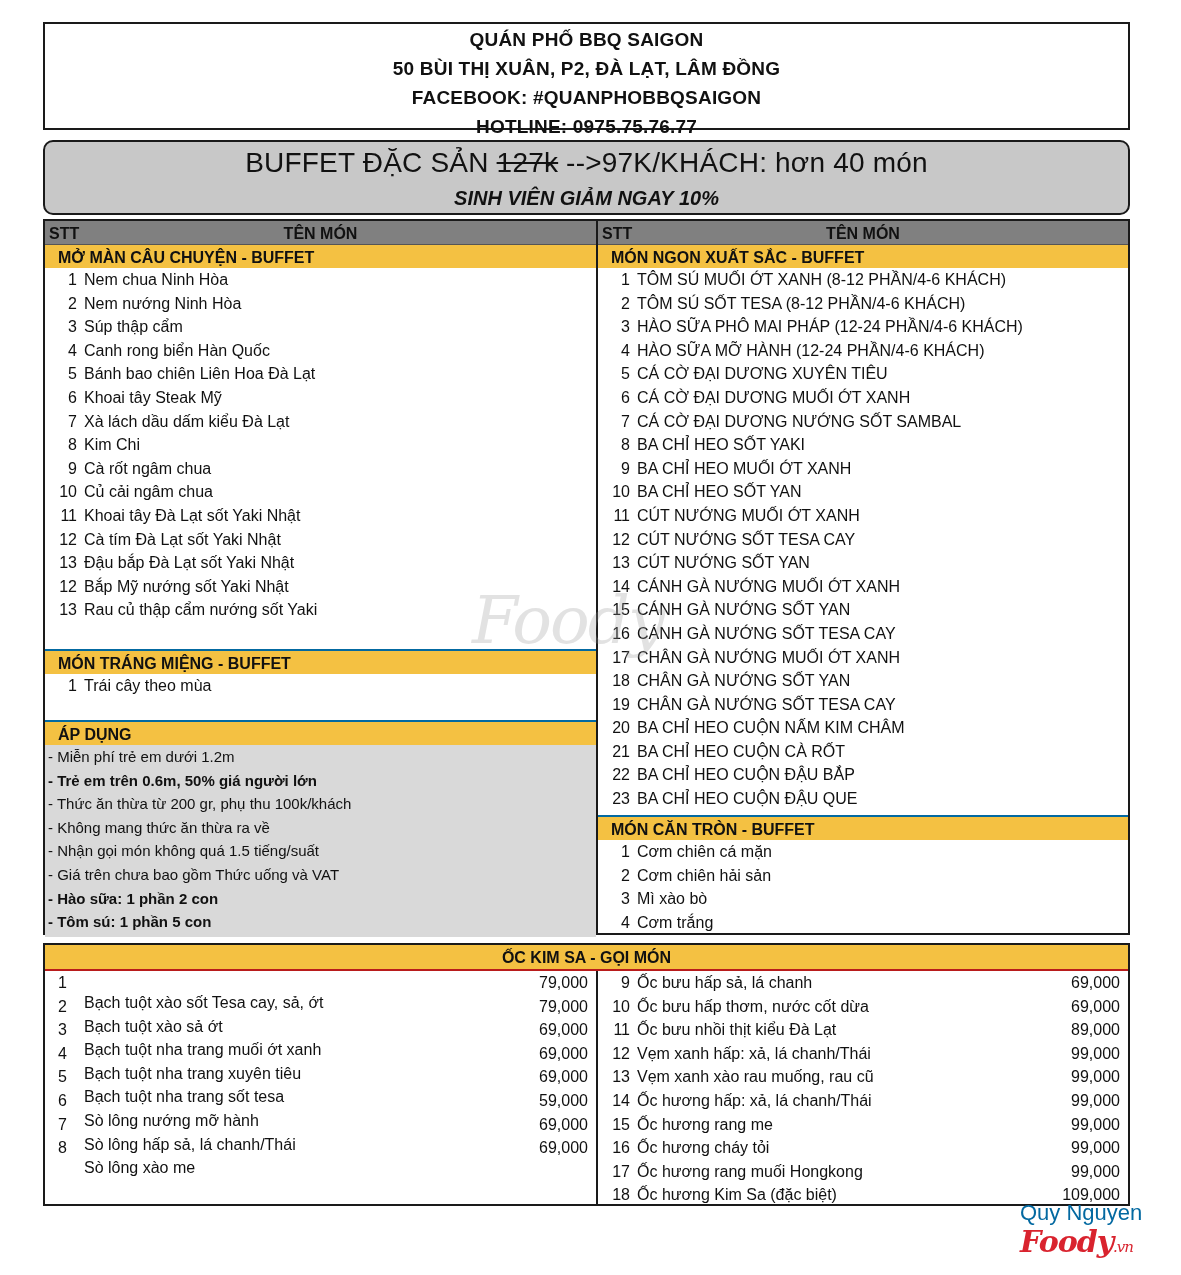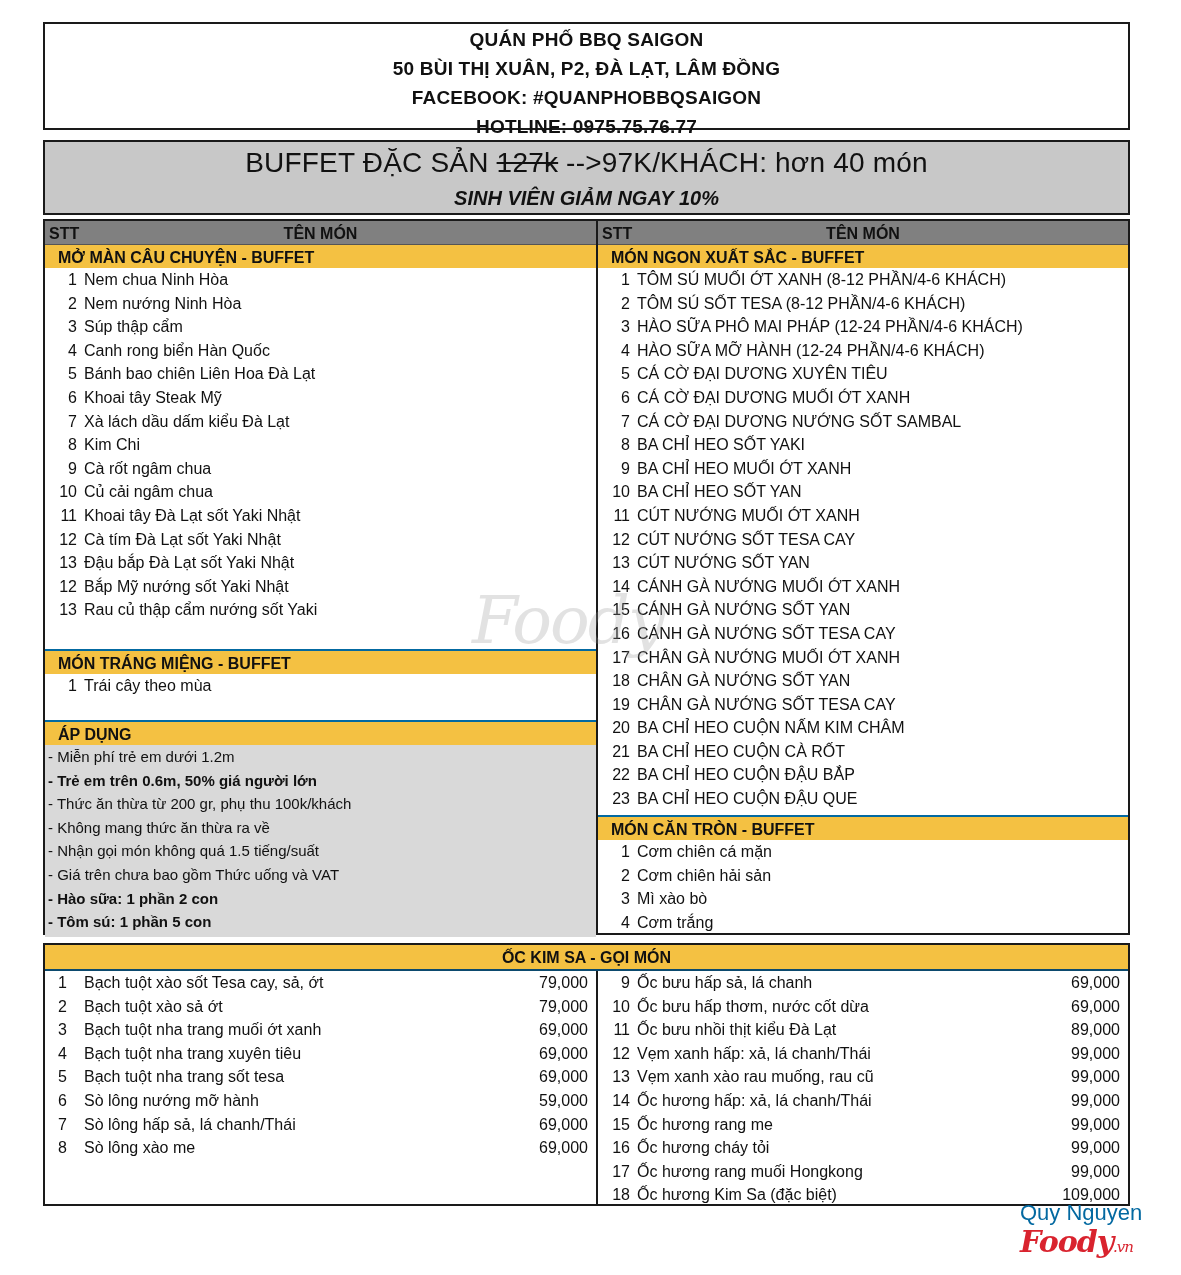--- a/index.html
+++ b/index.html
@@ -1,45 +1,45 @@
 <!DOCTYPE html>
 <html><head>
 <meta charset="utf-8">
 <style>
   html, body { margin:0; padding:0; background:#ffffff; }
   body { width:1181px; height:1275px; position:relative; font-family:"Liberation Sans", sans-serif; color:#111; overflow:hidden; }
   .box { position:absolute; border:2px solid #1a1a1a; box-sizing:border-box; }
   #header { left:43px; top:22px; width:1087px; height:108px; background:#fff; text-align:center; }
   .hline { font-weight:bold; font-size:19px; height:29px; line-height:31px; letter-spacing:0.2px; }
-  #promo { left:43px; top:140px; width:1087px; height:75px; background:#c8c8c8; text-align:center; }
+  #promo { left:43px; top:140px; width:1087px; height:75px; background:#c8c8c8; text-align:center;border-radius:10px; }
   #promo .big { font-size:28px; line-height:42px; height:42px; letter-spacing:0.2px; }
   #promo .big s { text-decoration: line-through; }
   #promo .sub { font-size:20px; font-weight:bold; font-style:italic; line-height:28px; }
   #menu { left:43px; top:219px; width:1087px; height:716px; background:#fff; }
   .col { position:absolute; top:0; }
   #colL { left:0; width:551px; height:712px; border-right:2px solid #1a1a1a; }
   #colR { left:553px; width:530px; height:712px; }
   .th { background:#808080; height:23px; line-height:25px; font-weight:bold; font-size:16px; position:relative; border-bottom:1px solid #555; }
   .th .stt { position:absolute; left:4px; }
   .th .ten { position:absolute; left:0; right:0; text-align:center; }
   .sec { background:#f4c142; font-weight:bold; font-size:16px; height:23px; line-height:25px; padding-left:13px; }
   .item { height:23.6px; line-height:23.6px; font-size:16px; position:relative; white-space:nowrap; }
   .item .n { position:absolute; right:calc(100% - 32px); text-align:right; }
   .item .t { position:absolute; left:39px; }
   .sepline { border-top:2px solid #0369a1; }
   .rules { background:#d9d9d9; }
   .rule { height:23.6px; line-height:23.6px; font-size:15px; padding-left:3px; white-space:nowrap; }
   .rule.b { font-weight:bold; }
   #goi { left:43px; top:943px; width:1087px; height:263px; background:#fff; }
-  #goi .gh { background:#f4c142; text-align:center; font-weight:bold; font-size:16px; height:24px; line-height:25px; border-bottom:2px solid #0c4a6e; }
+  #goi .gh { background:#f4c142; text-align:center; font-weight:bold; font-size:16px; height:24px; line-height:25px; border-bottom:2px solid #b91c1c; }
   #goiL { position:absolute; left:0; top:26px; width:551px; height:233px; border-right:2px solid #1a1a1a; }
   #goiR { position:absolute; left:553px; top:26px; width:530px; height:233px; }
   .gi { height:23.6px; line-height:23.6px; font-size:16px; position:relative; white-space:nowrap; }
   #goiL .gi .n { position:absolute; left:13px; }
-  #goiL .gi .t { position:absolute; left:39px; }
+  #goiL .gi .t { position:absolute; left:39px;margin-top:20px; }
   #goiL .gi .p { position:absolute; right:8px; }
   #goiR .gi .n { position:absolute; right:calc(100% - 32px); text-align:right; }
   #goiR .gi .t { position:absolute; left:39px; }
   #goiR .gi .p { position:absolute; right:8px; }
   .wm { position:absolute; left:472px; top:582px; font-family:"DejaVu Serif", serif; font-style:italic; font-size:66px; color:rgba(150,150,150,0.28); pointer-events:none; letter-spacing:-2px; }
   #credit { position:absolute; left:1020px; top:1200px; font-size:22px; color:#0369a1; }
   #logo { position:absolute; left:1020px; top:1224px; font-family:"DejaVu Serif", serif; font-style:italic; font-weight:bold; font-size:30px; color:#d9232e; letter-spacing:-1px; }
   #logo small { font-size:15px; font-weight:normal; }
 </style>
 </head>

